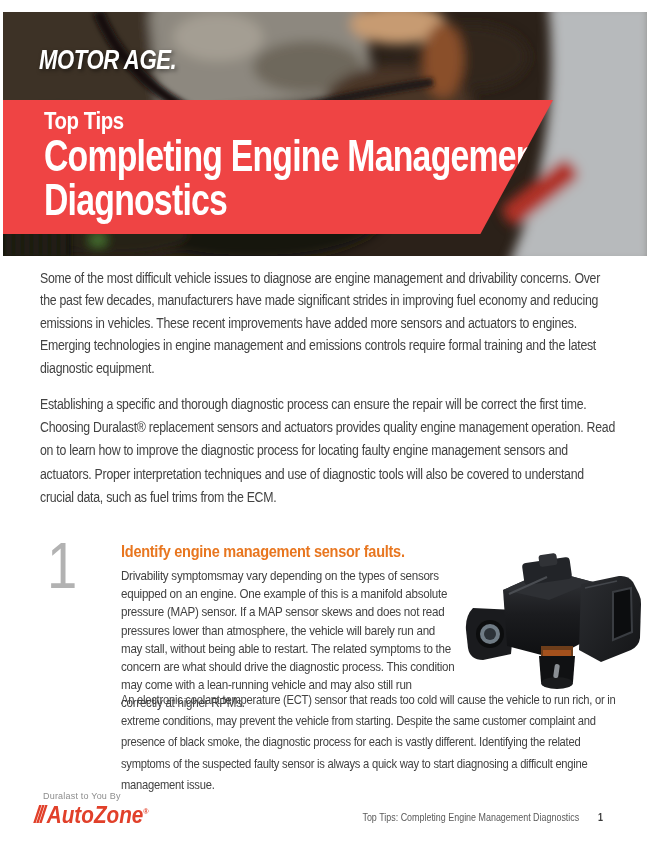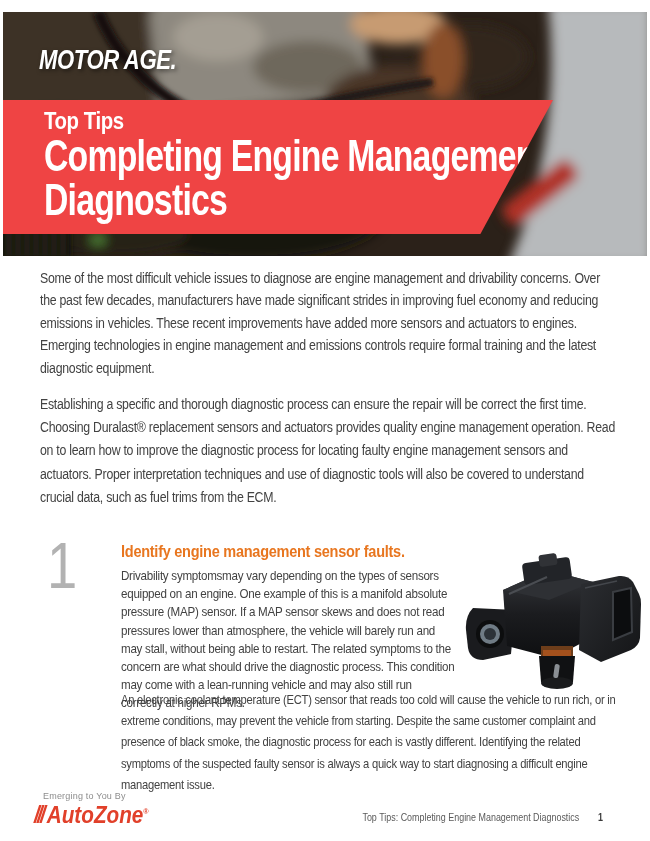--- a/index.html
+++ b/index.html
@@ -191,21 +191,21 @@
       <ellipse cx="104" cy="133" rx="16" ry="6" fill="#1a1b1d"></ellipse>
       <rect x="101" y="114" width="5" height="14" rx="2" fill="#8a8f94" transform="rotate(8 103 121)"></rect>
 
       <path d="M56 44 L94 27" stroke="#4a4d52" stroke-width="2" fill="none"></path>
       <path d="M132 38 L164 31" stroke="#44474c" stroke-width="1.5" fill="none"></path>
     </svg>
   </div>
 
   <div class="sec-p2">An electronic coolant temperature (ECT) sensor that reads too cold will cause the vehicle to run rich, or in extreme conditions, may prevent the vehicle from starting. Despite the same customer complaint and presence of black smoke, the diagnostic process for each is vastly different. Identifying the related symptoms of the suspected faulty sensor is always a quick way to start diagnosing a difficult engine management issue.</div>
 
-  <div class="brought">Emerging to You By</div>
+  <div class="brought">Duralast to You By</div>
   <div class="az-logo">
     <span class="az-slashes">///</span><span>AutoZone</span><span class="az-reg">®</span>
   </div>
   <div class="footer-right">
     <span>Top Tips: Completing Engine Management Diagnostics</span><span class="page-num">1</span>
   </div>
 
 </div>
 
 </body></html>

